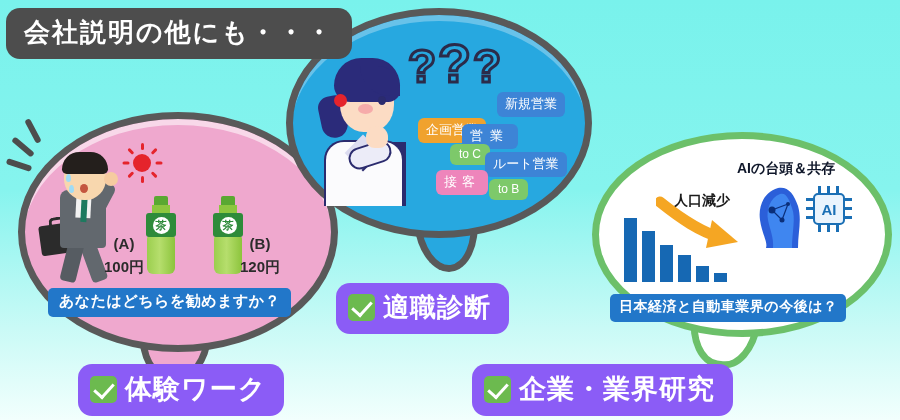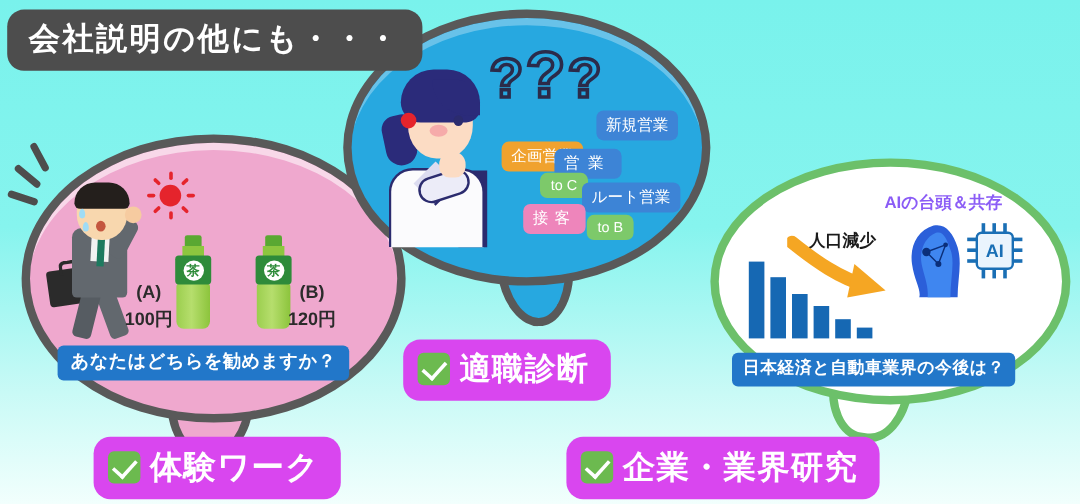--- a/index.html
+++ b/index.html
@@ -55,21 +55,21 @@
   #header-banner {
     position:absolute; left:6px; top:8px; z-index:20;
     background:#4d4d4d; color:#fff; border-radius:14px;
     padding:7px 18px 9px; font-size:26px; font-weight:bold; letter-spacing:2px;
     white-space:nowrap;
   }
 
   
   .pill {
     position:absolute; z-index:20; display:flex; align-items:center; gap:8px;
-    background:#d946ef; border-radius:14px; padding:7px 18px 9px 12px;
+    background:#8b5cf6; border-radius:14px; padding:7px 18px 9px 12px;
     color:#fff; font-size:27px; font-weight:bold; letter-spacing:1px; white-space:nowrap;
   }
   .pill .chk {
     width:27px; height:27px; background:#6cba4f; border-radius:5px;
     position:relative; flex:none;
   }
   .pill .chk::after {
     content:""; position:absolute; left:8px; top:3px; width:9px; height:16px;
     border:3.5px solid #fff; border-top:0; border-left:0; transform:rotate(42deg);
   }
@@ -194,21 +194,21 @@
   #tw-cheek { left:48px; top:52px; width:15px; height:10px; background:#f4a2a6;
     border-radius:50%; opacity:.85; }
   #tw-eye { left:68px; top:44px; width:8px; height:9px; background:#2b2b6e; border-radius:50%; }
   #tw-hand { left:56px; top:74px; width:22px; height:22px; background:#fcdcc4;
     border-radius:50% 50% 40% 40%; }
   #tw-arm { left:38px; top:92px; width:44px; height:22px; background:#ececf8;
     border:2px solid #2b2b6e; border-radius:12px; transform:rotate(-18deg); }
 
   
   #ai-label { position:absolute; left:737px; top:160px; z-index:9;
-    font-size:14px; font-weight:bold; color:#8b5cf6; white-space:nowrap; }
+    font-size:14px; font-weight:bold; color:#0f172a; white-space:nowrap; }
   #decline-label { position:absolute; left:674px; top:192px; z-index:9;
     font-size:14px; font-weight:bold; color:#1b1b1b; white-space:nowrap; }
 
   #decline-chart { position:absolute; left:624px; top:200px; width:110px; height:82px; z-index:8; }
   #decline-chart .bar { position:absolute; bottom:0; width:13px; background:#1668b3; }
   #decline-arrow { position:absolute; left:656px; top:196px; width:90px; height:62px; z-index:9; }
 
   #ai-head { position:absolute; left:758px; top:186px; width:46px; height:62px; z-index:8; }
   #ai-chip { position:absolute; left:806px; top:186px; width:46px; height:46px; z-index:9; }
   #ai-chip .core { position:absolute; left:7px; top:7px; right:7px; bottom:7px;

